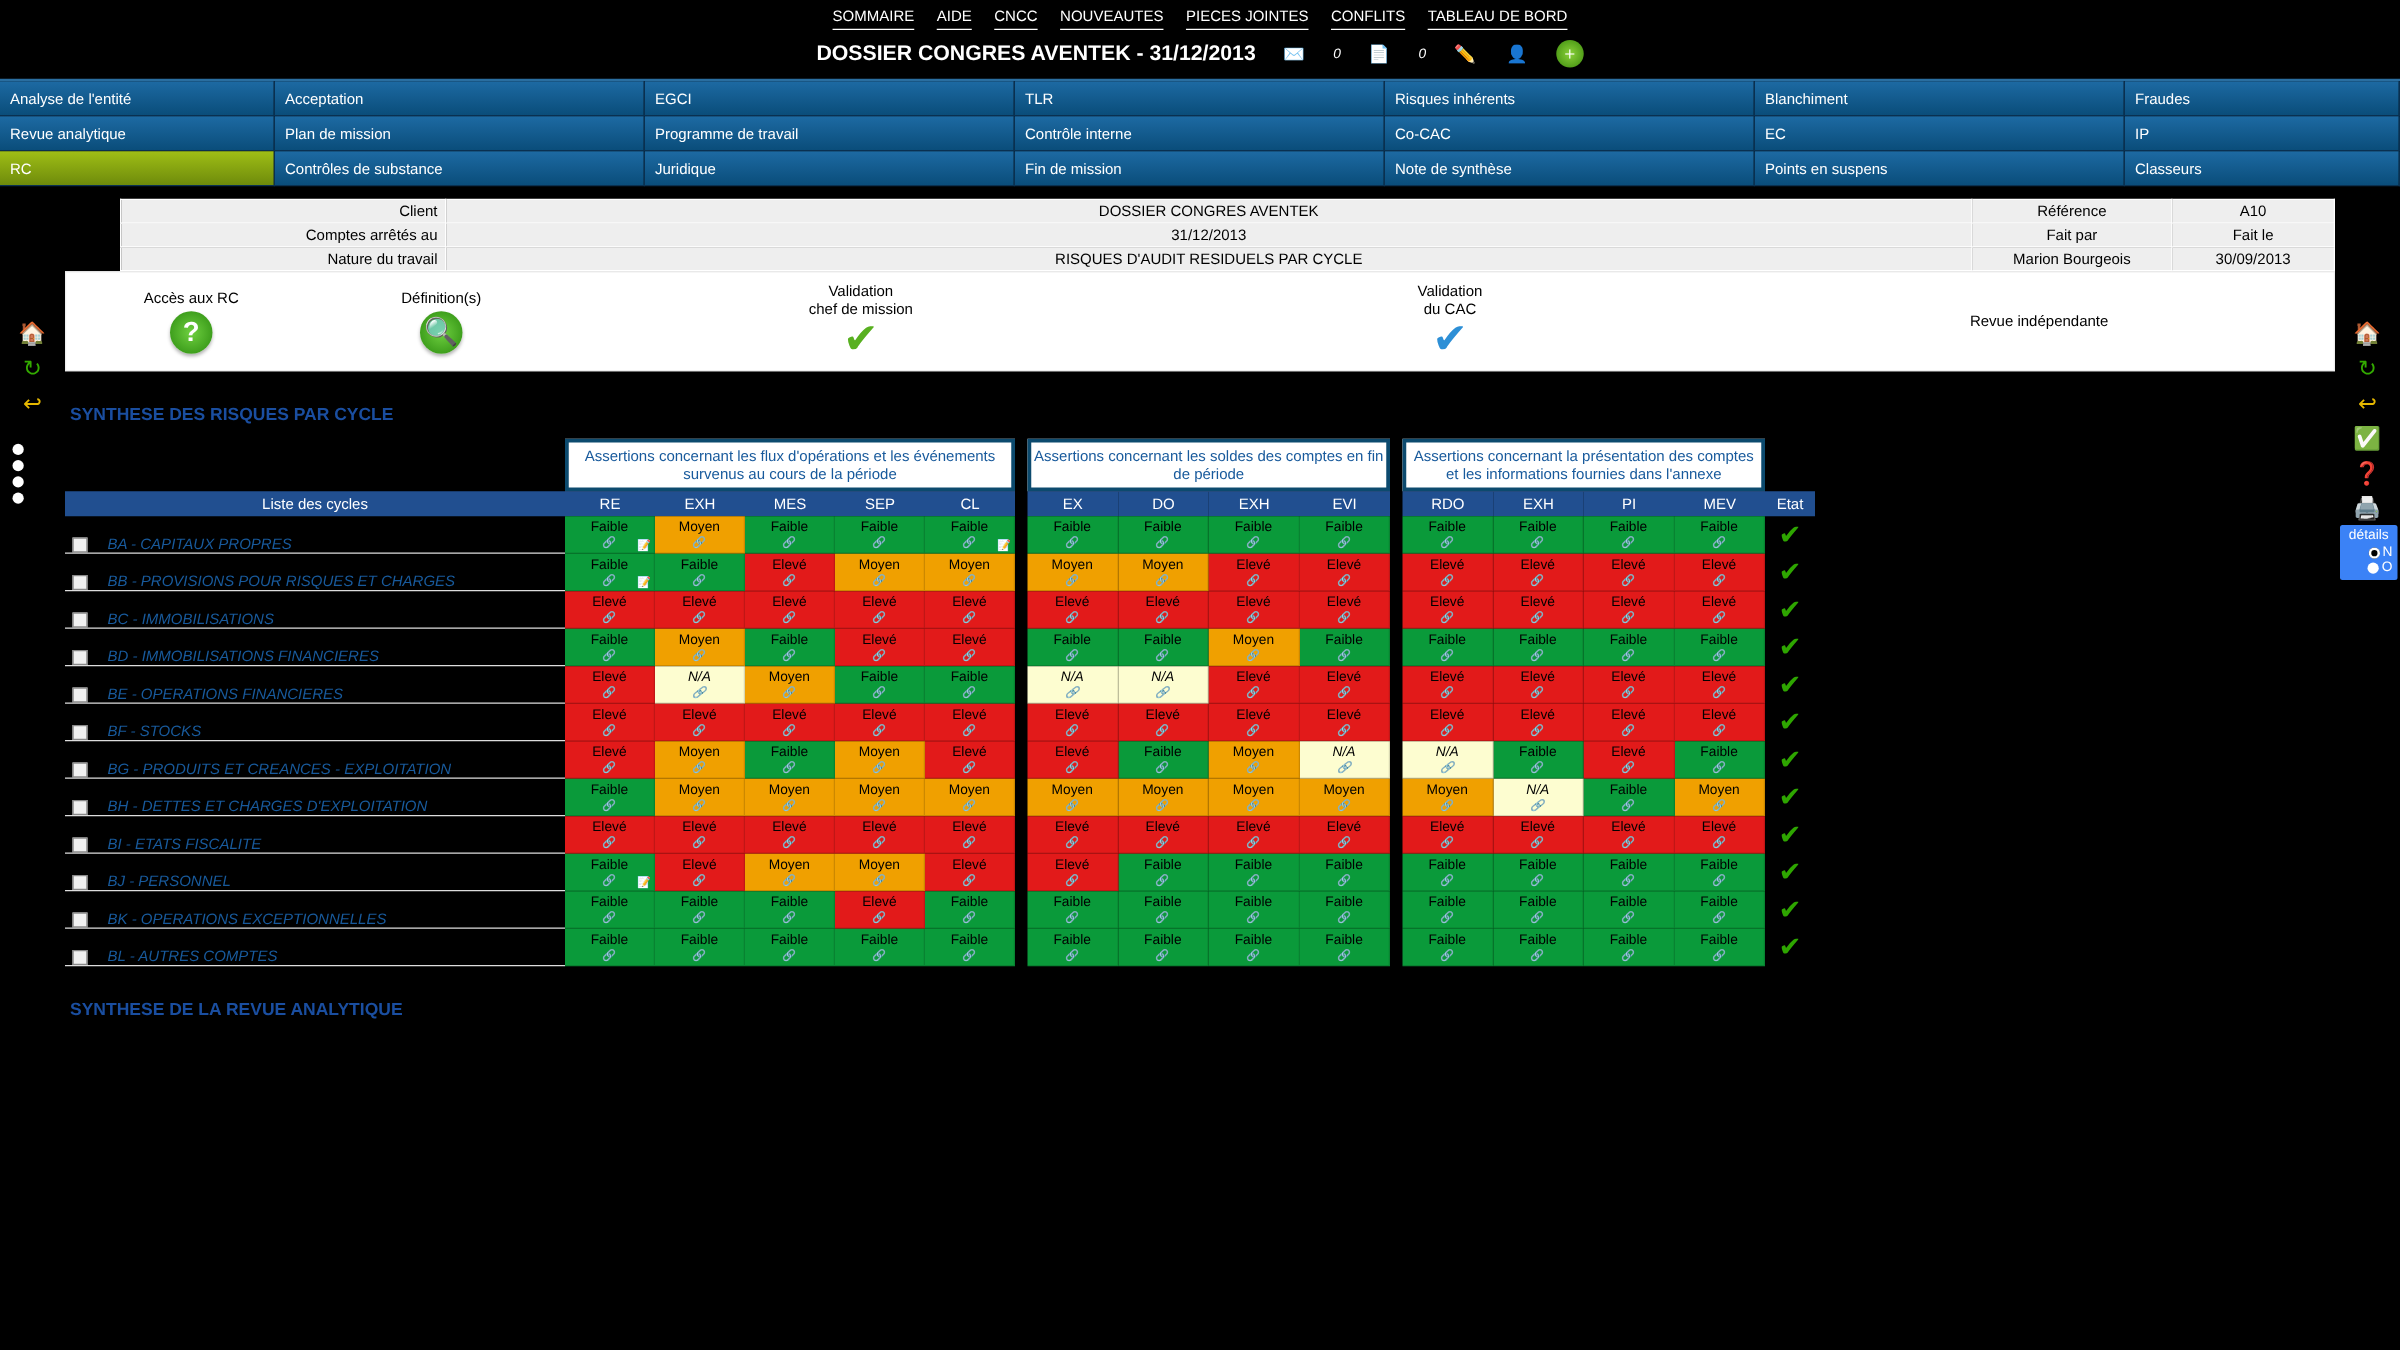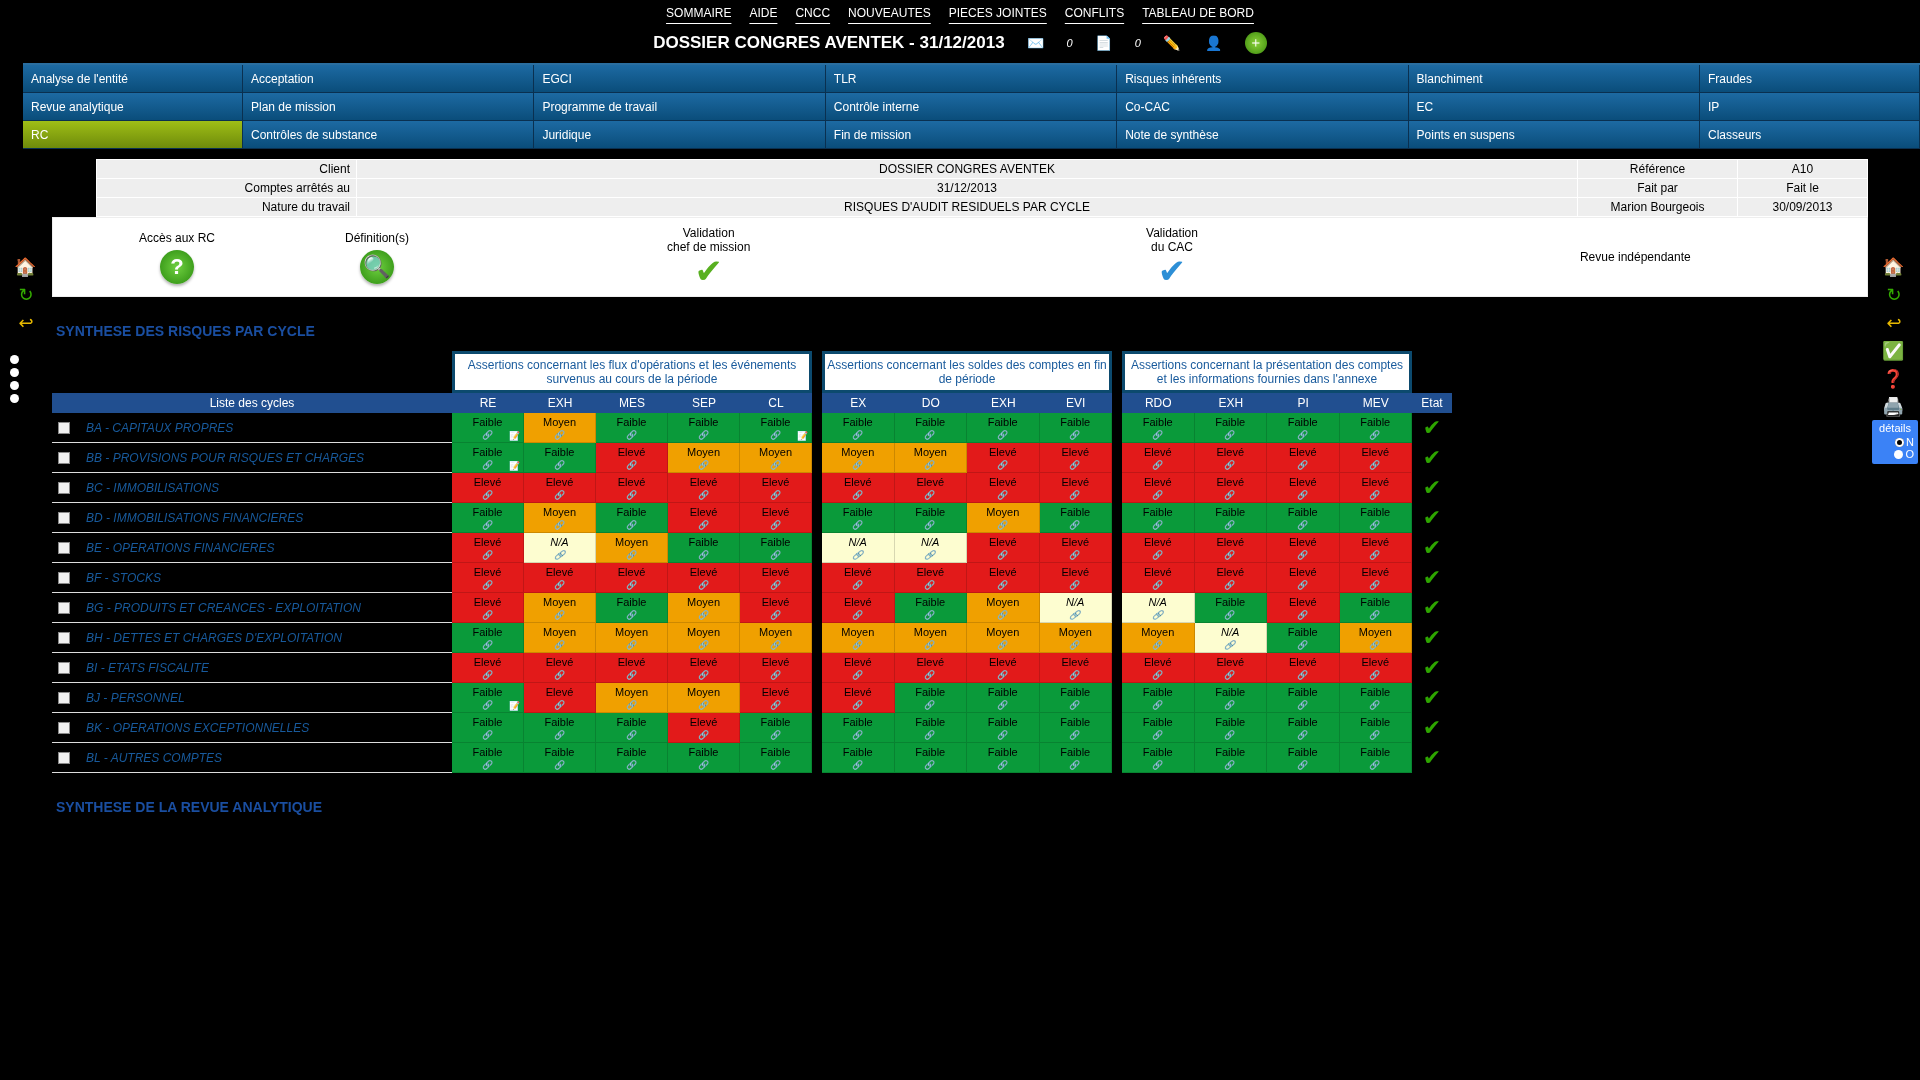--- a/index.html
+++ b/index.html
@@ -19,31 +19,31 @@
   .lgutter,.rgutter{ width:52px; padding-top:105px; display:flex; flex-direction:column; align-items:center; gap:2px; }
   .gbtn{ width:30px; height:26px; display:flex; align-items:center; justify-content:center; font-size:18px; cursor:pointer;}
   .main{ flex:1; }
   .infohdr{ margin:10px 0 0 0;padding-left:44px;}
   .infohdr table{ width:100%; border-collapse:collapse;}
   .infohdr td{ background:#eee; border:1px solid #fff; padding:2px 6px; font-size:12px;}
   .infohdr .lab{ text-align:right; width:260px;}
   .infohdr .val{ text-align:center;}
   .infohdr .r1{ width:160px; text-align:center;}
   .infohdr .r2{ width:130px; text-align:center;}
-  .actions{ display:grid; grid-template-columns: 200px 200px 1fr 1fr 1fr; background:#fff; border:1px solid #eee; height:80px; align-items:center; text-align:center;padding-left:24px;}
+  .actions{ display:grid; grid-template-columns: 200px 200px 1fr 1fr 1fr; background:#fff; border:1px solid #eee; height:80px; align-items:center; text-align:center;}
   .actions .lbl{ font-size:12px;}
   .actions .big{ font-size:34px; line-height:1; cursor:pointer;}
   .q{ width:34px;height:34px;border-radius:50%;background:radial-gradient(#6fd040,#2a8a0e);color:#fff;font-weight:bold;font-size:22px;display:inline-flex;align-items:center;justify-content:center; box-shadow:0 2px 3px rgba(0,0,0,.3);}
   .chk{ color:#58b020; font-size:44px; }
   .chkb{ color:#2d8fd6; font-size:44px;}
   .sect{ color:#1a4ea0; font-weight:bold; font-size:14px; margin:26px 0 12px 4px;}
   .matrix{ display:grid; grid-template-columns: 400px 360px 10px 290px 10px 290px 40px; }
   .mhead{ background:#fff; color:#185a9c; text-align:center; font-size:12px; border:3px solid #0c4a6e; padding:4px 2px;}
   .colh{ background:#214f90; color:#fff; text-align:center; font-size:12px; height:20px; line-height:20px;}
-  .cyrow{ display:flex; align-items:center; height:30px; border-bottom:1px solid #ddd; gap:16px; padding-left:6px;}
+  .cyrow{ display:flex; align-items:flex-end; height:30px; border-bottom:1px solid #ddd; gap:16px; padding-left:6px;}
   .cyrow .cb{ width:12px;height:12px; background:#f0f0f0;border:1px solid #888;}
   .cyrow a{ color:#185a9c; font-style:italic; font-size:12px; text-decoration:none;}
   .cells1{ display:grid; grid-template-columns: repeat(5,72px);}
   .cells2{ display:grid; grid-template-columns: repeat(4,72.5px);}
   .cell{ height:30px; display:flex; flex-direction:column; align-items:center; justify-content:center; border-right:1px solid rgba(0,0,0,.15); border-bottom:1px solid rgba(0,0,0,.15); color:#000; font-size:11px; position:relative;}
   .Faible{ background:#0a9a3a;}
   .Moyen{ background:#f0a000;}
   .Eleve{ background:#e21a1a;}
   .NA{ background:#fdfdd0; font-style:italic;}
   .note{ position:absolute; bottom:1px; right:2px; font-size:9px;}
@@ -77,21 +77,21 @@
   <div class="titlebar">
     <span class="title">DOSSIER CONGRES AVENTEK - 31/12/2013</span>
     <span class="ico">✉️</span>
       <span class="badge0">0</span>
     <span class="ico">📄</span>
       <span class="badge0">0</span>
     <span class="ico">✏️</span>
     <span class="ico">👤</span>
     <span class="ico" style="background:radial-gradient(#8bd13a,#3a8a0c);border-radius:50%;color:#fff;">＋</span>
   </div>
-  <div class="navgrid" style="grid-template-columns:220px repeat(5,1fr) 220px;margin-left:23px;">
+  <div class="navgrid" style="grid-template-columns:220px repeat(5,1fr) 220px;">
       <div>Analyse de l'entité</div>
       <div>Acceptation</div>
       <div>EGCI</div>
       <div>TLR</div>
       <div>Risques inhérents</div>
       <div>Blanchiment</div>
       <div>Fraudes</div>
       <div>Revue analytique</div>
       <div>Plan de mission</div>
       <div>Programme de travail</div>

